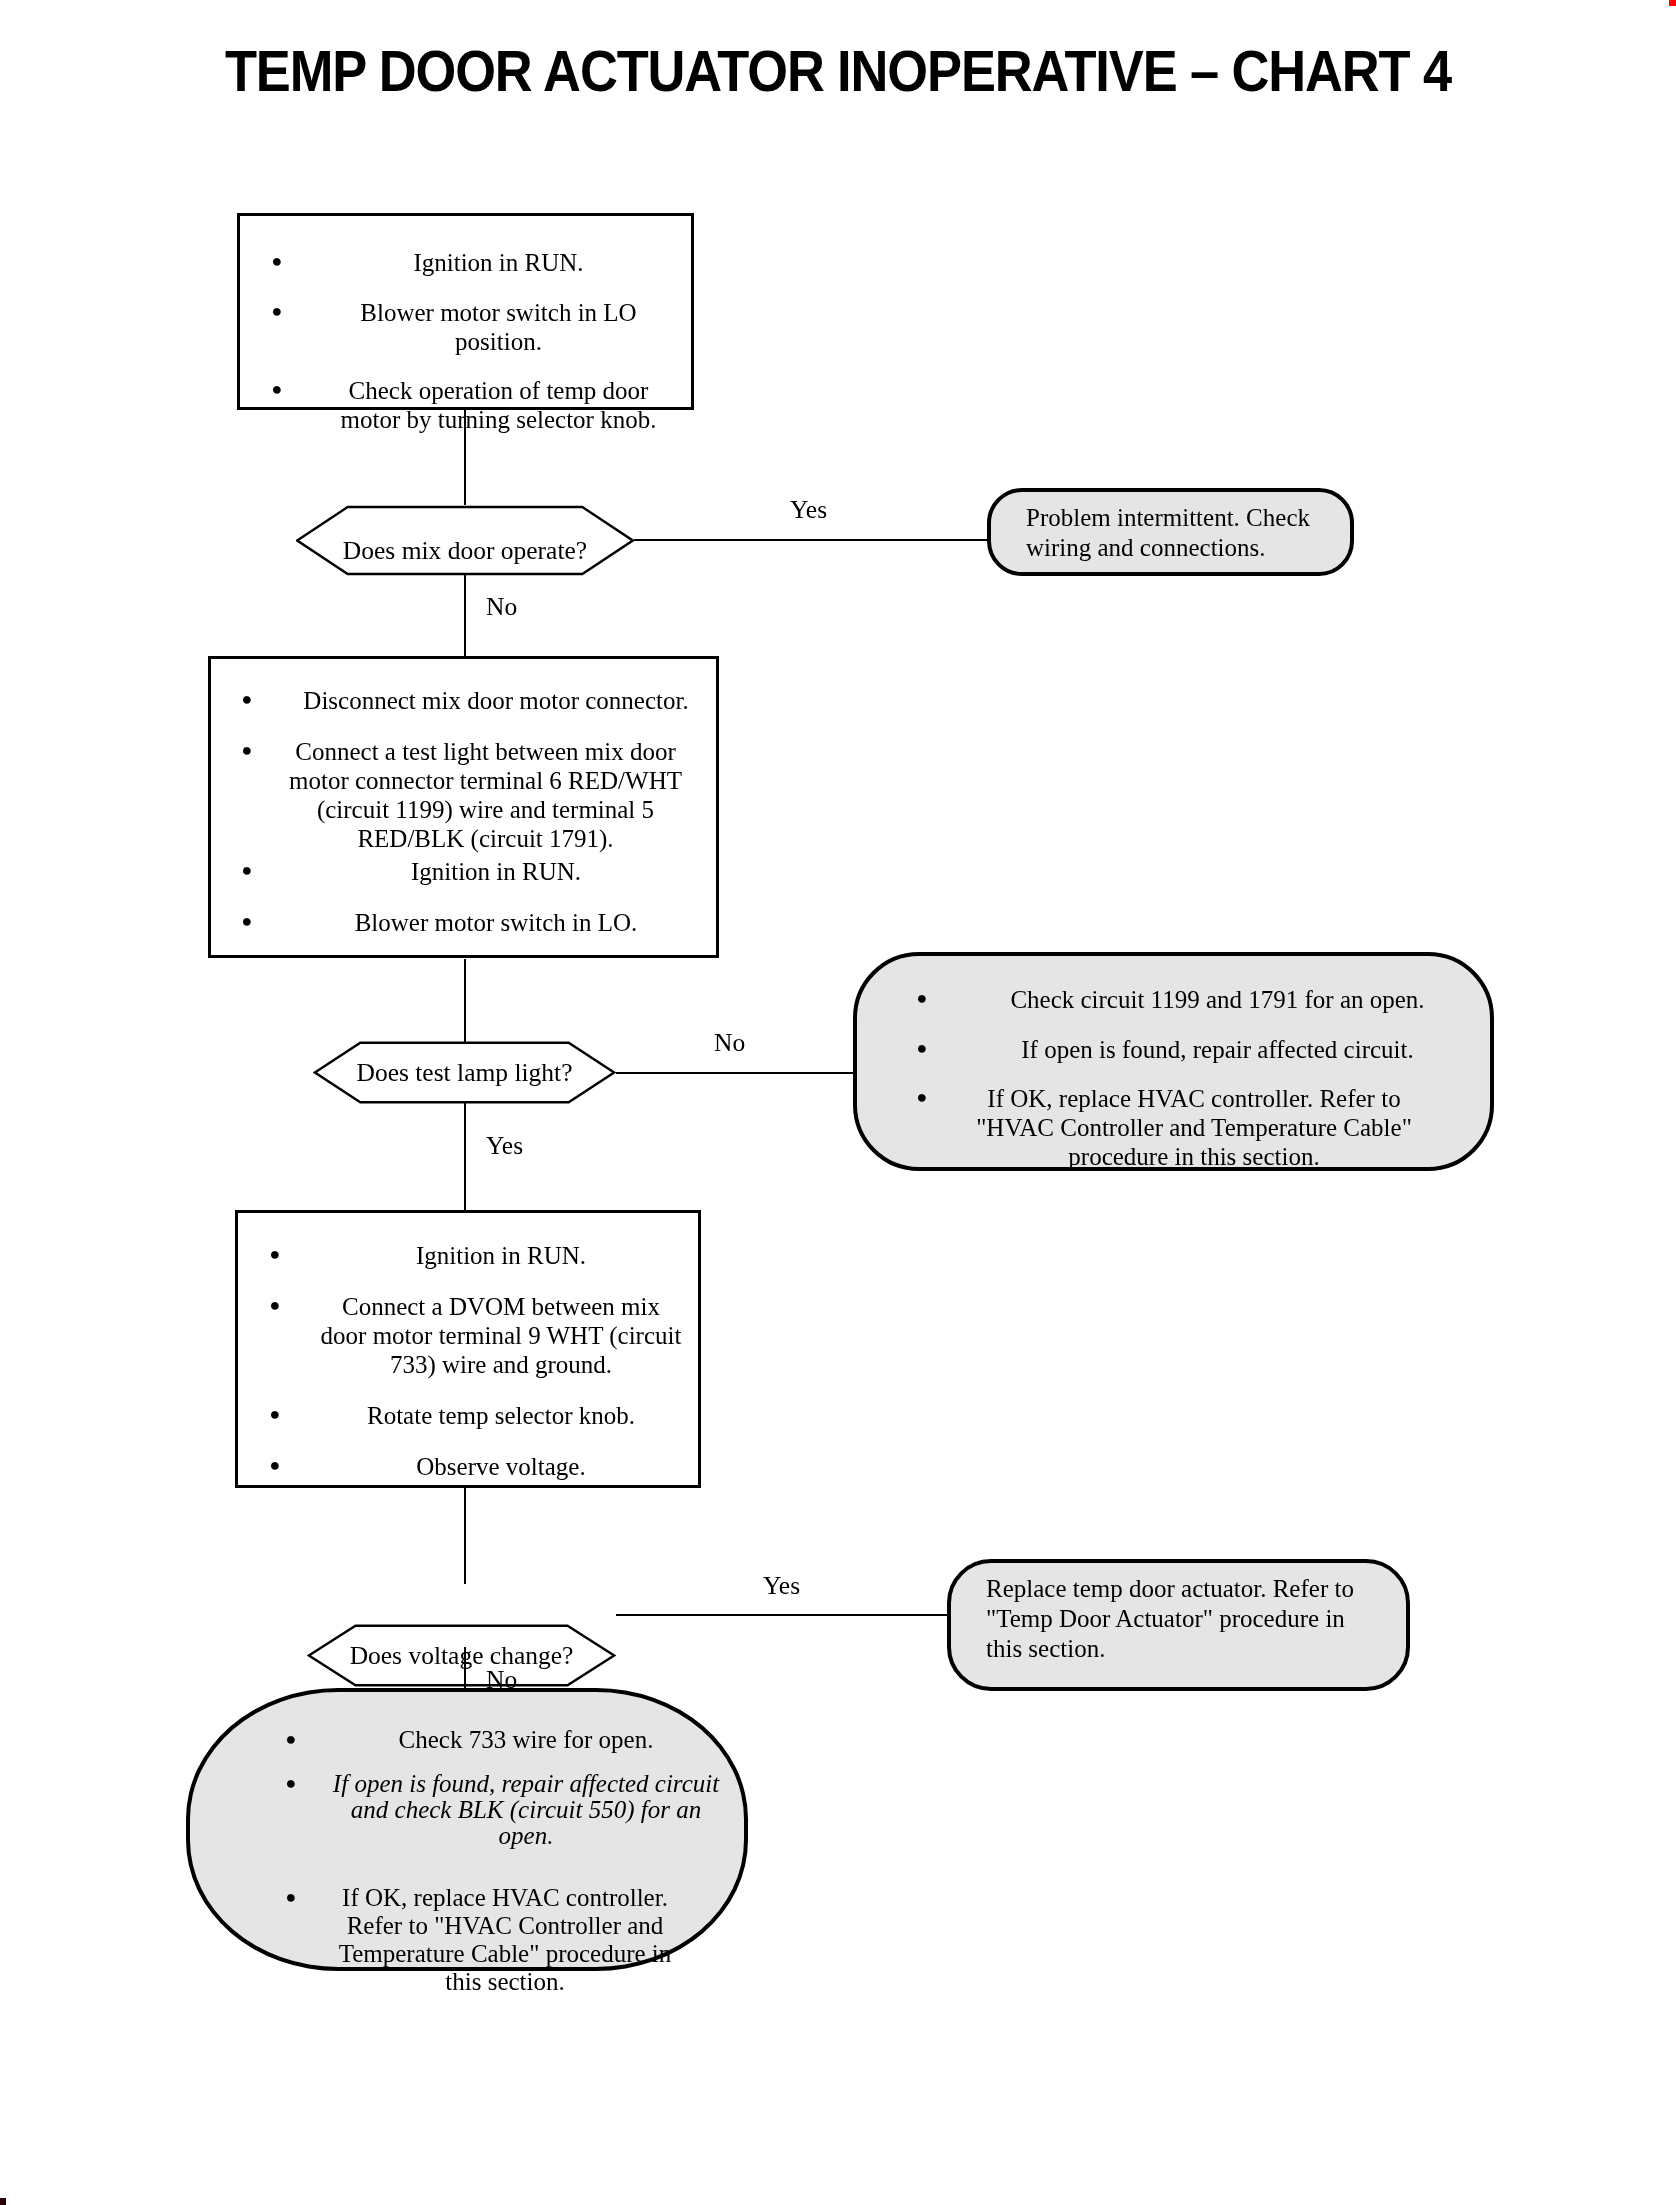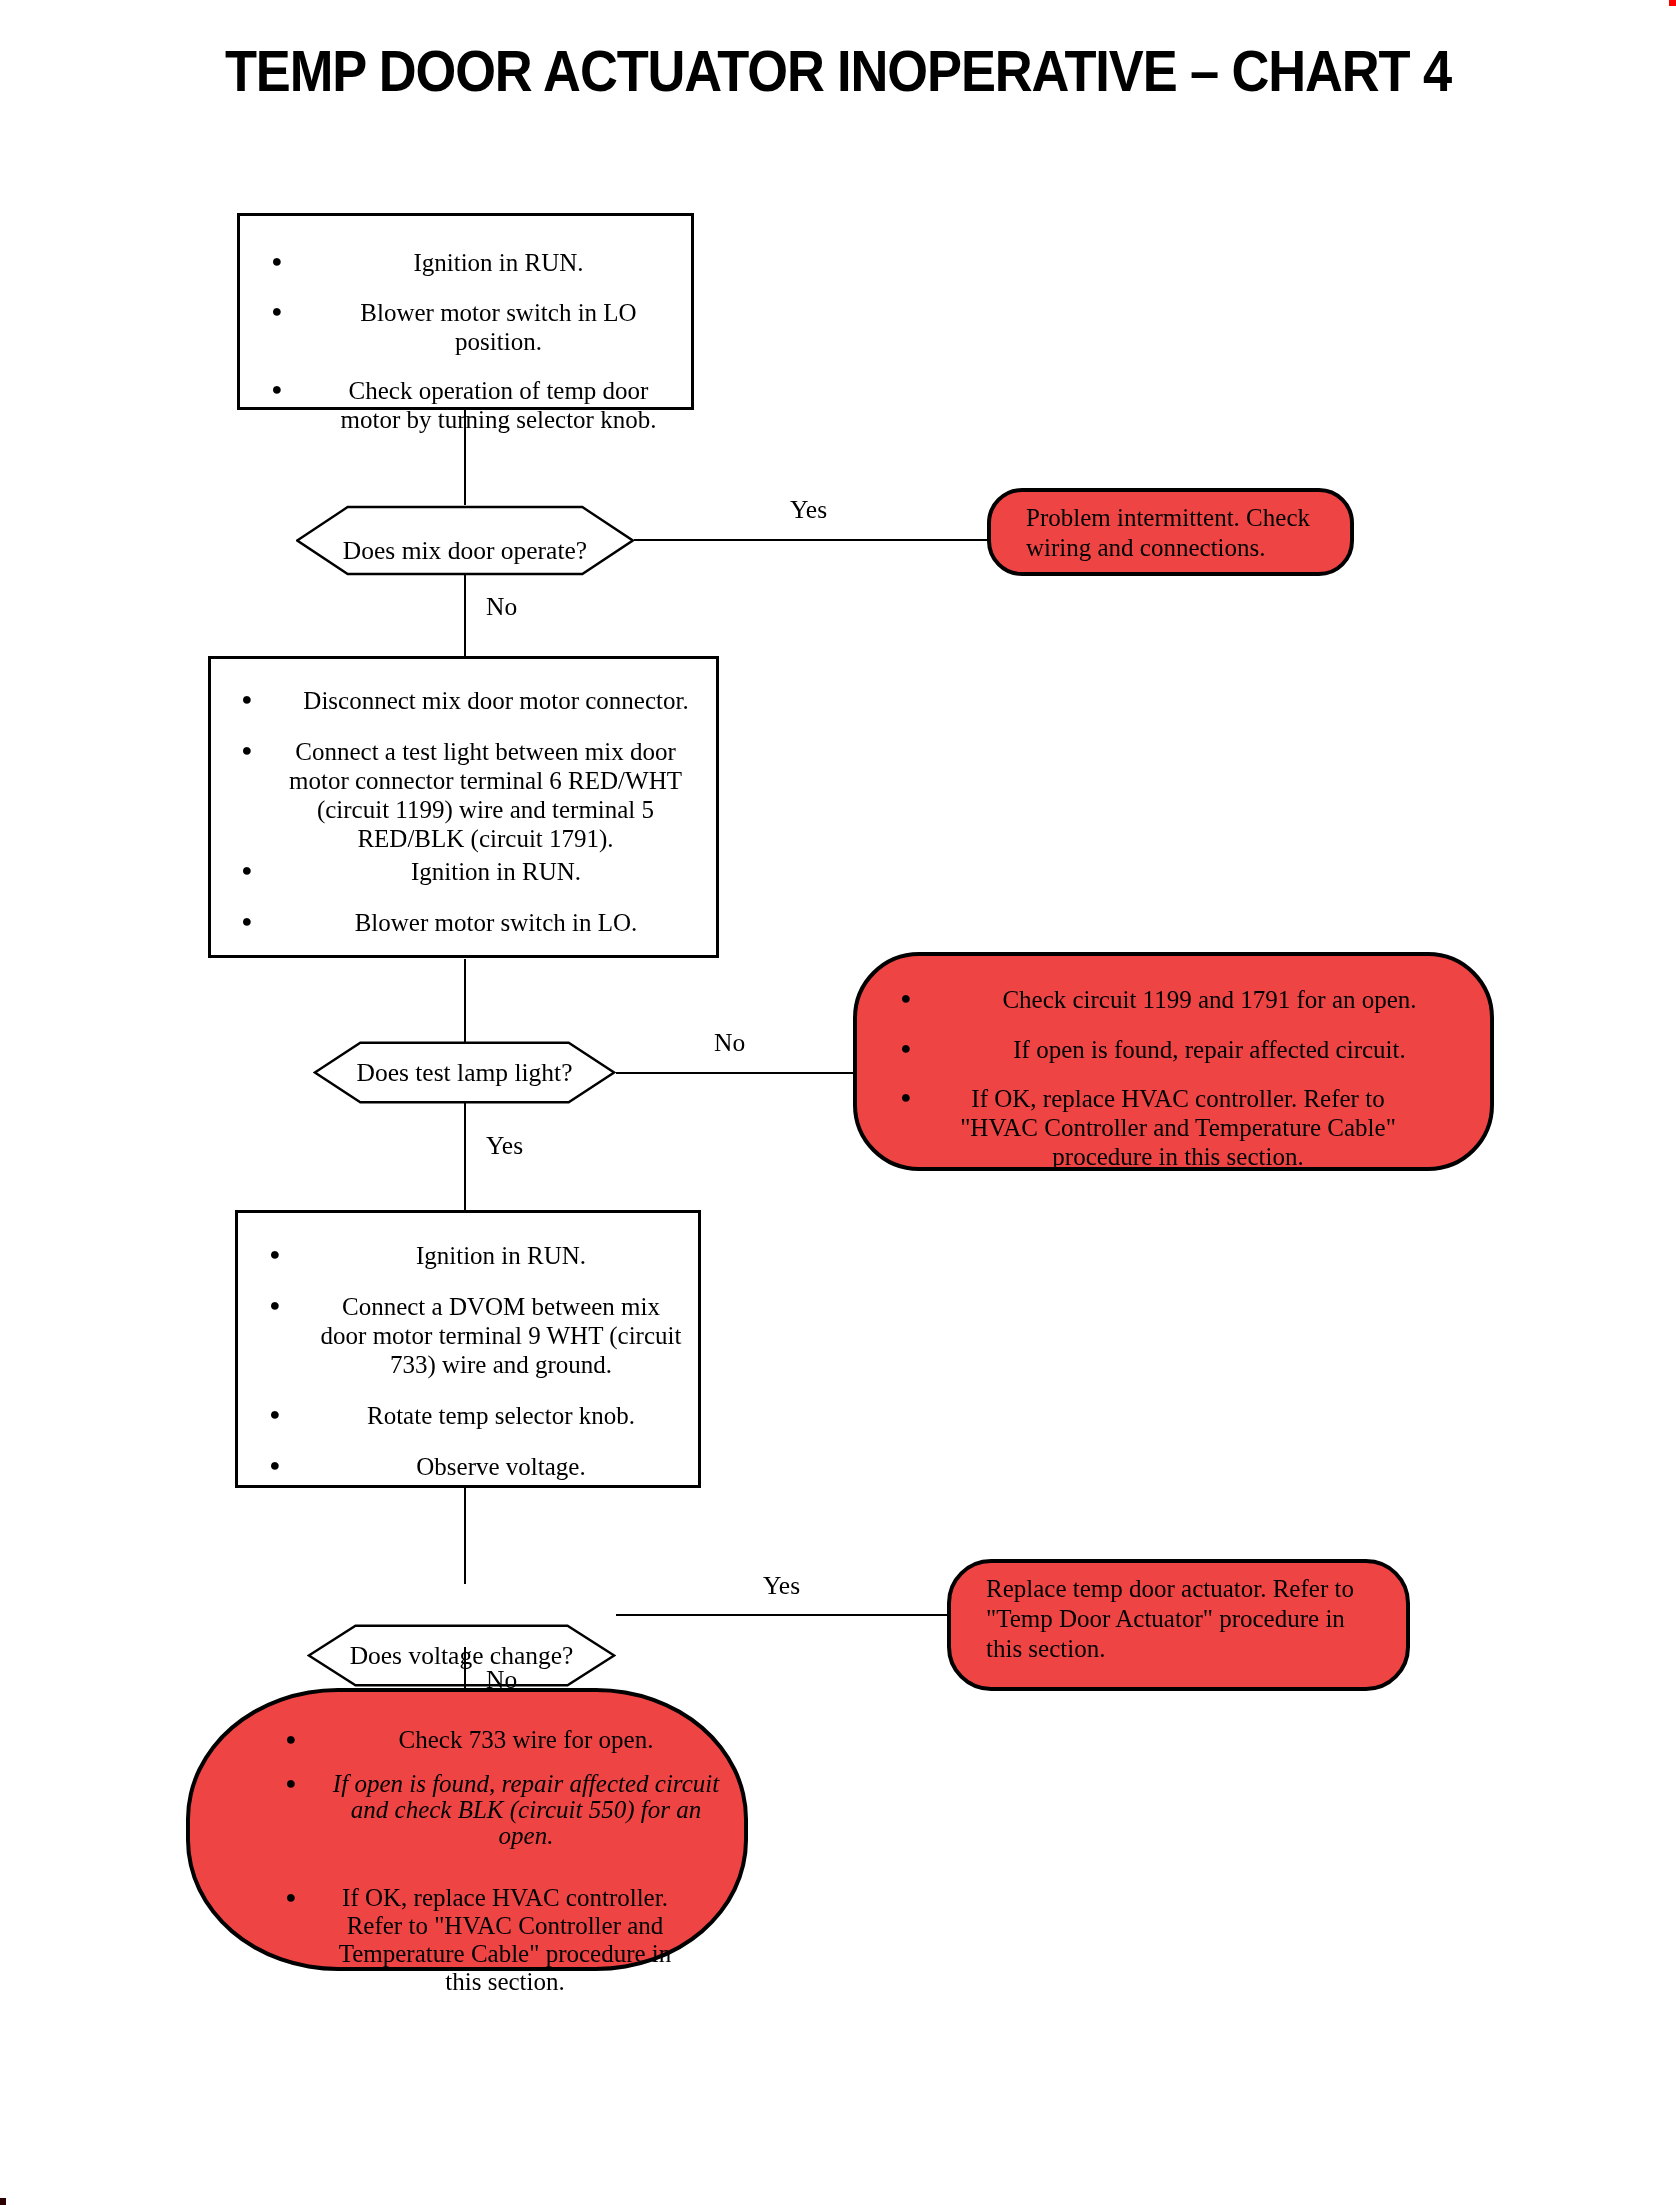--- a/index.html
+++ b/index.html
@@ -2,21 +2,21 @@
 <html style="font-size:9.7px"><head>
 <meta charset="utf-8">
 <style>
   html,body{margin:0;padding:0;background:#ffffff;}
   #canvas{position:relative;width:1676px;height:2205px;background:#ffffff;overflow:hidden;
           font-family:"Liberation Serif", serif;color:#000;}
   .title{position:absolute;left:0;top:38px;width:1676px;text-align:center;
          font-family:"Liberation Sans", sans-serif;font-weight:bold;font-size:57px;
          letter-spacing:-1.2px;transform:scaleX(0.92);transform-origin:center;white-space:nowrap;}
   .rect-node{position:absolute;background:#fff;border:3.6px solid #000;box-sizing:border-box;}
-  .term-node{position:absolute;background:#ef4444;border:4.9px solid #000;box-sizing:border-box;}
+  .term-node{position:absolute;background:#e5e5e5;border:4.9px solid #000;box-sizing:border-box;}
   .bullets{list-style:none;margin:0;padding:0;text-align:center;}
   .bullets li{position:relative;padding-left:50px;font-size:25px;line-height:29px;margin-bottom:20.7px;}
   .bullets li::before{content:"\25CF";position:absolute;left:3.6px;top:-1.2px;font-size:18px;}
   .hex-node{position:absolute;}
   .hex-node svg{position:absolute;left:0;top:0;}
   .hex-label{position:absolute;left:0;top:0;width:100%;height:100%;display:flex;
              align-items:center;justify-content:center;font-size:25.5px;}
   .vline{position:absolute;width:1.8px;background:#000;}
   .hline{position:absolute;height:1.8px;background:#000;}
   .edge-label{position:absolute;font-size:25.5px;line-height:27px;}
@@ -76,21 +76,21 @@
   <div class="hex-node" style="left:313px;top:1041px;width:303px;height:63px;">
     <svg width="303" height="63" viewBox="0 0 498 104">
       <polygon points="2,52 77,3 421,3 496,52 421,101 77,101" fill="#ffffff" stroke="#000000" stroke-width="4"></polygon>
     </svg>
     <div class="hex-label">Does test lamp light?</div>
   </div>
 
   <div class="hline" style="left:616px;top:1072px;width:238px;"></div>
   <div class="edge-label" style="left:714px;top:1029px;">No</div>
 
-  <div class="term-node" style="left:853px;top:952px;width:641px;height:219px;border-radius:66px;padding:29px 18px 0 40px;">
+  <div class="term-node" style="left:853px;top:952px;width:641px;height:219px;border-radius:66px;padding:29px 18px 0 56px;">
     <ul class="bullets">
       <li>Check circuit 1199 and 1791 for an open.</li>
       <li>If open is found, repair affected circuit.</li>
       <li class="w760">If OK, replace HVAC controller. Refer to "HVAC Controller and Temperature Cable" procedure in this section.</li>
     </ul>
   </div>
 
   <div class="vline" style="left:464px;top:1103px;height:107px;"></div>
   <div class="edge-label" style="left:486px;top:1132px;">Yes</div>
 

